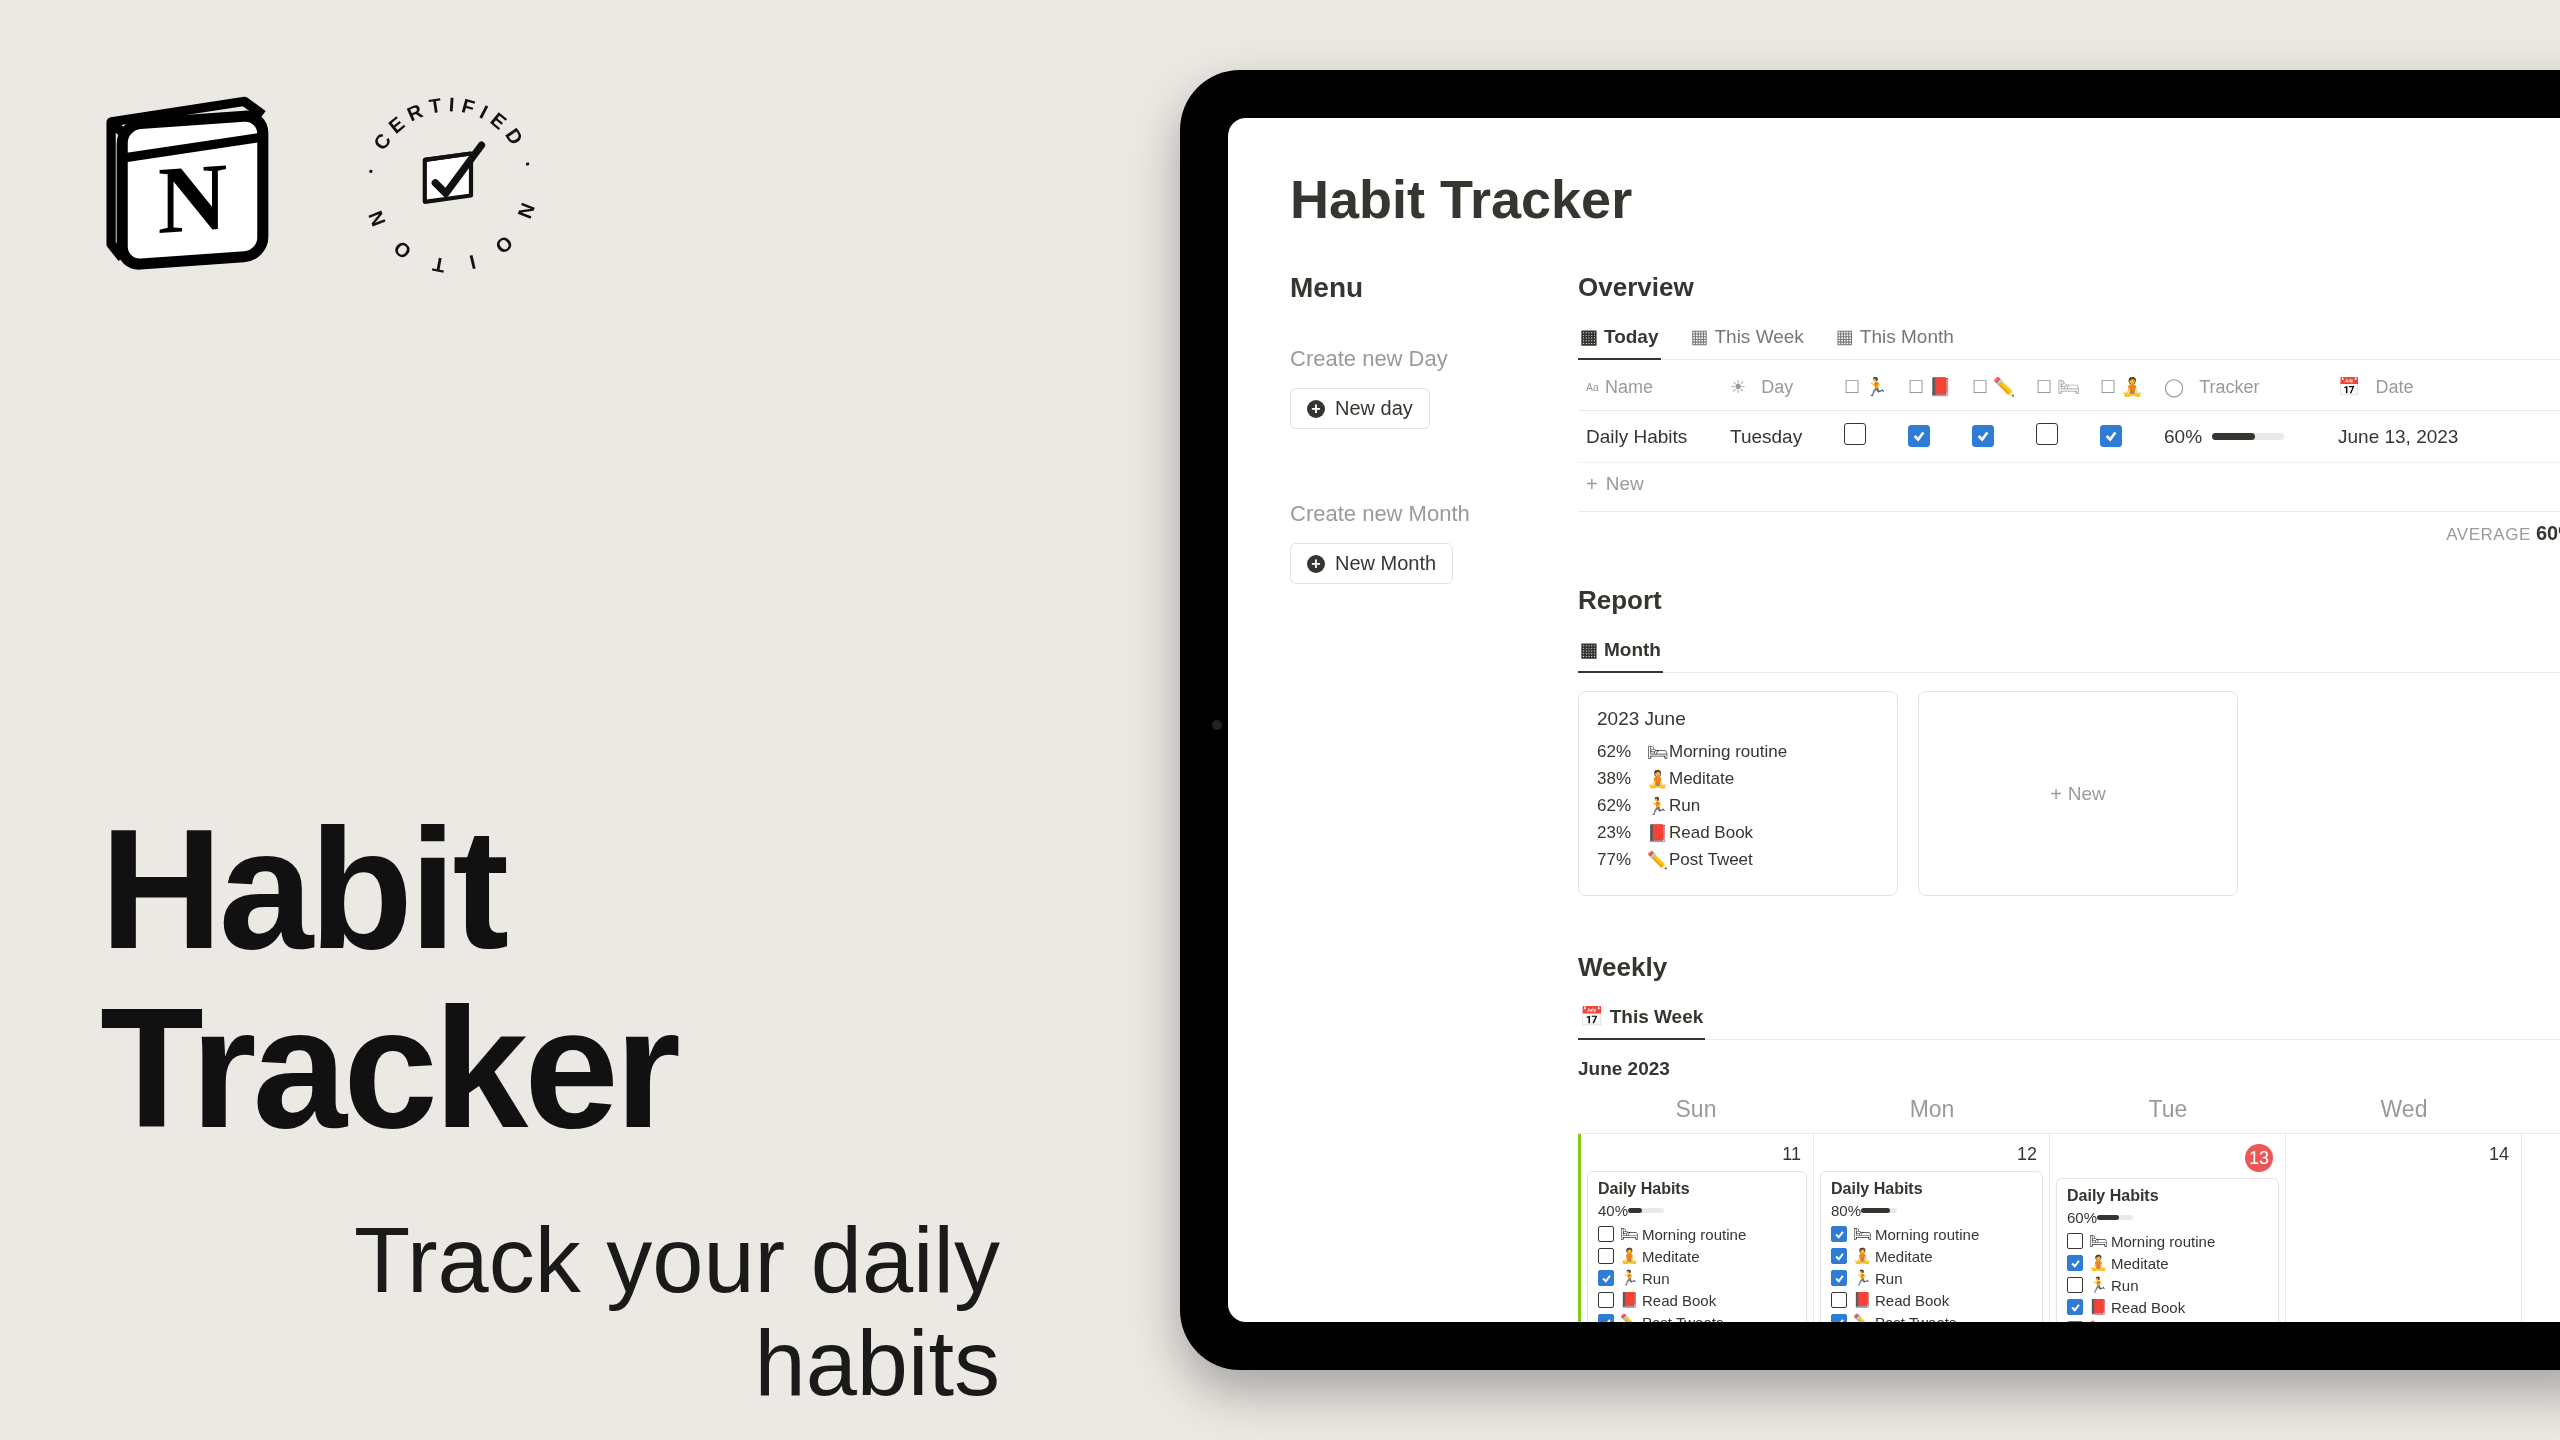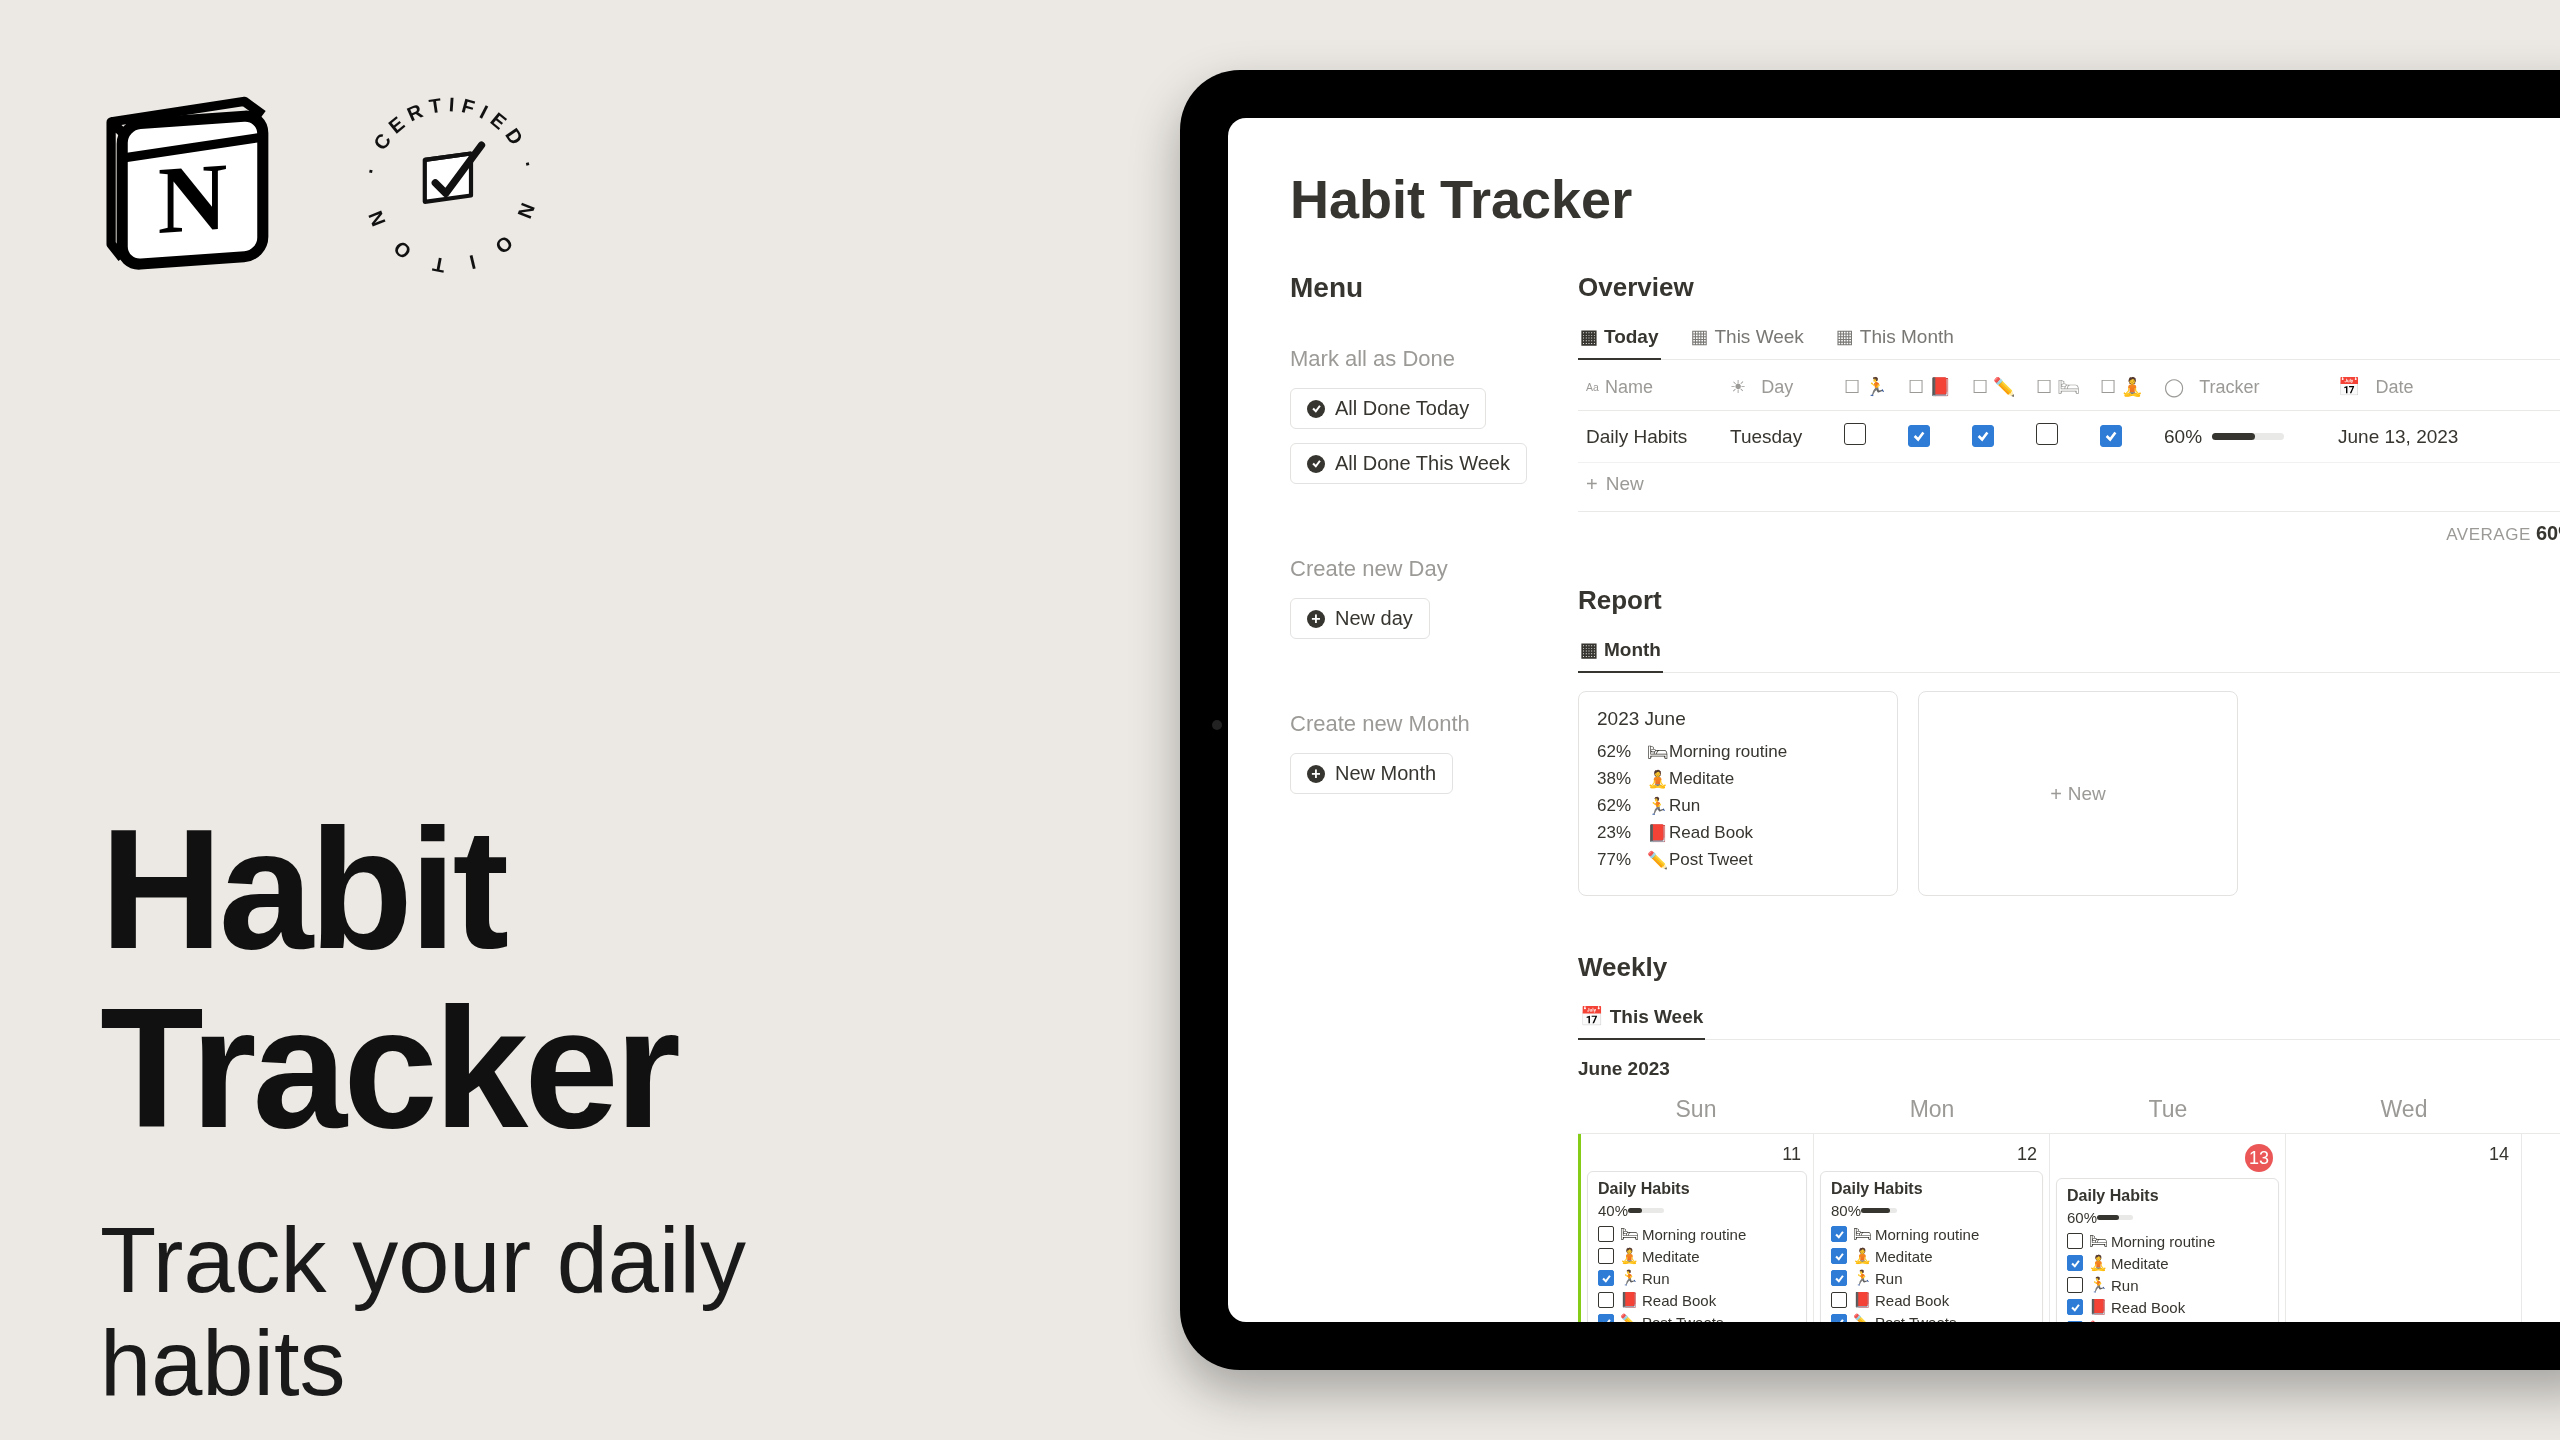--- a/index.html
+++ b/index.html
@@ -38,20 +38,21 @@
     line-height: 1.05;
     letter-spacing: -4px;
     color: #111;
   }
   .promo p {
     margin-top: 52px;
     font-size: 92px;
     font-weight: 400;
     line-height: 1.12;
     color: #1a1a1a;
+    text-align: right;
   }
 
   
   .tablet {
     position: absolute;
     top: 70px;
     left: 1180px;
     width: 1420px;
     height: 1300px;
     background: #000;
@@ -361,35 +362,20 @@
   <div class="camera-dot"></div>
   <div class="screen">
 
     <div class="page-title">Habit Tracker</div>
 
     <div class="columns">
 
       <div class="menu-col">
         <div class="menu-heading">Menu</div>
         <div id="menu-groups">
-            <div class="menu-group"><div class="menu-label">Mark all as Done</div><div class="menu-button">
-                <span class="check-circle">
-                  <svg viewBox="0 0 16 16">
-                    <path d="M3 8 L7 12 L13 4"></path>
-                  </svg>
-                </span>
-                <span>All Done Today</span>
-              </div><br><div class="menu-button">
-                <span class="check-circle">
-                  <svg viewBox="0 0 16 16">
-                    <path d="M3 8 L7 12 L13 4"></path>
-                  </svg>
-                </span>
-                <span>All Done This Week</span>
-              </div><br></div>
             <div class="menu-group"><div class="menu-label">Create new Day</div><div class="menu-button">
                 <span class="plus-circle">+</span>
                 <span>New day</span>
               </div><br></div>
             <div class="menu-group"><div class="menu-label">Create new Month</div><div class="menu-button">
                 <span class="plus-circle">+</span>
                 <span>New Month</span>
               </div><br></div>
           </div>
       </div>

